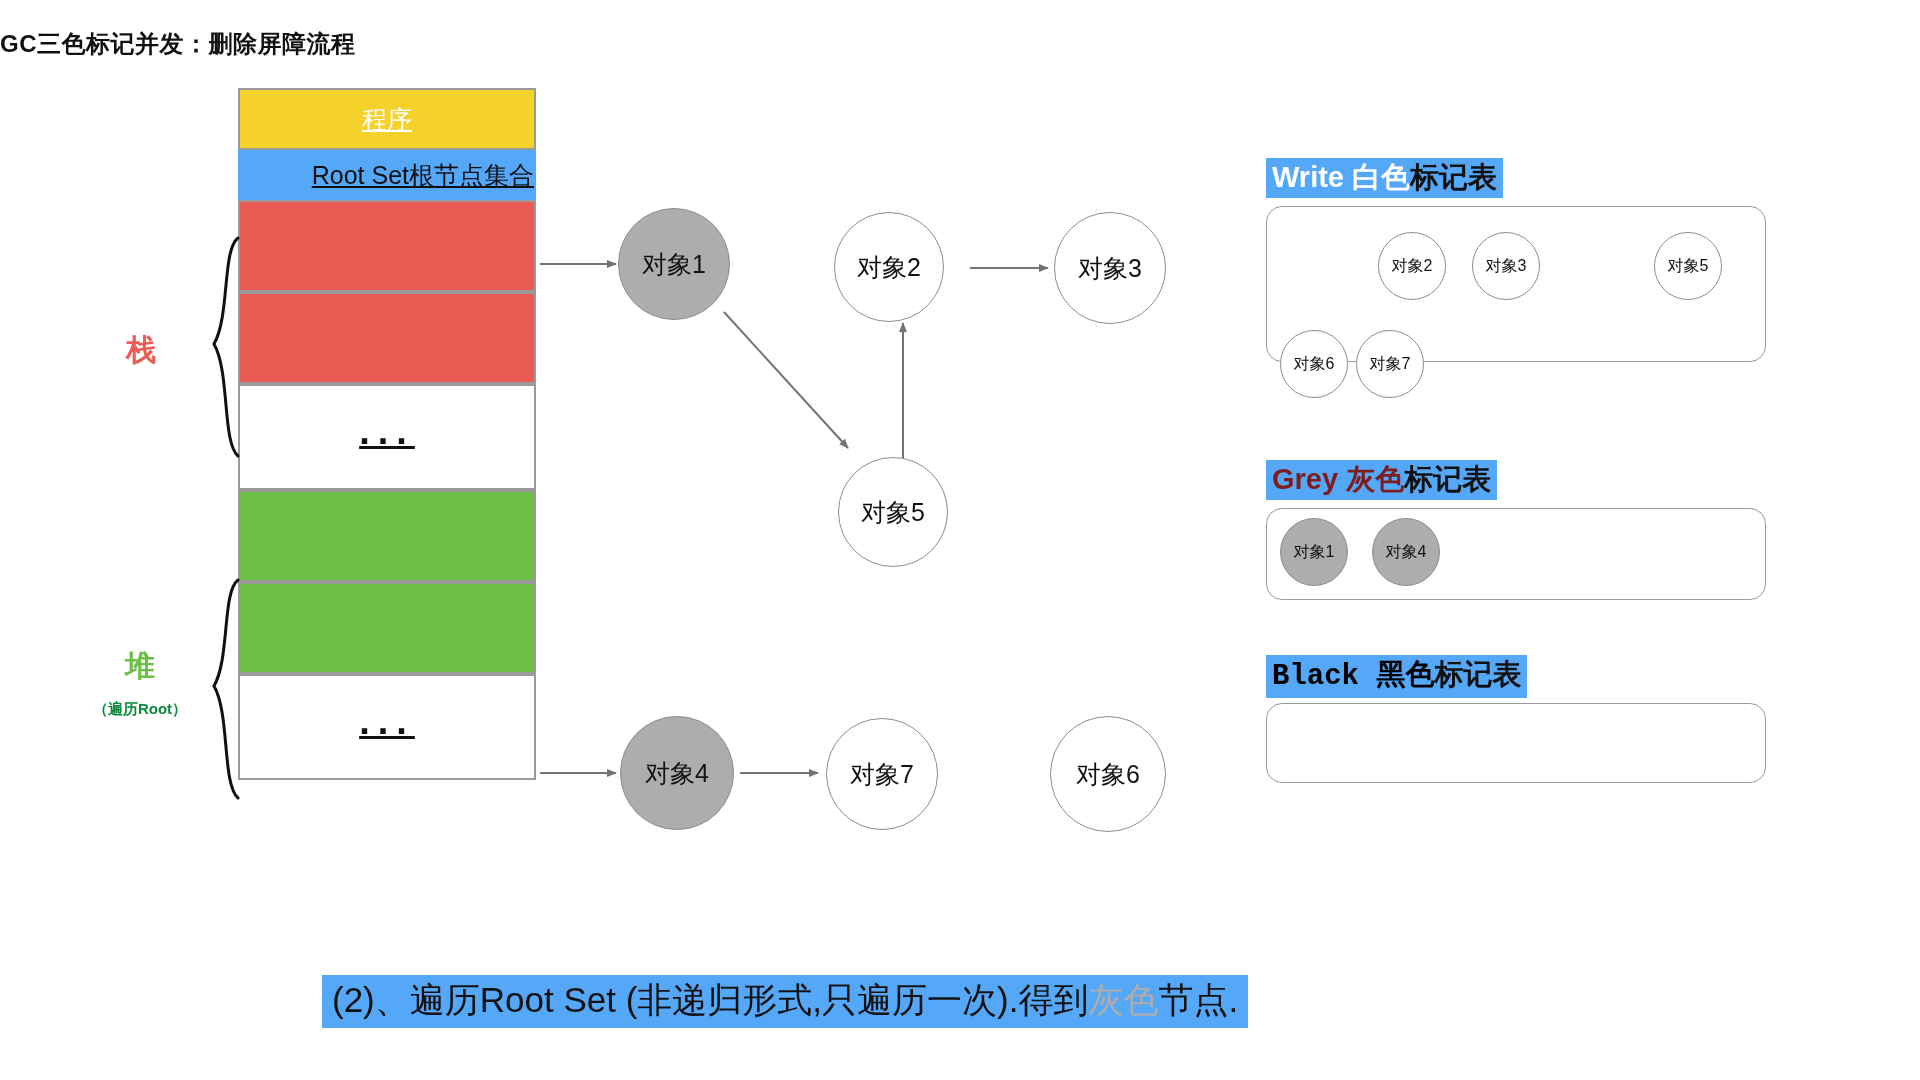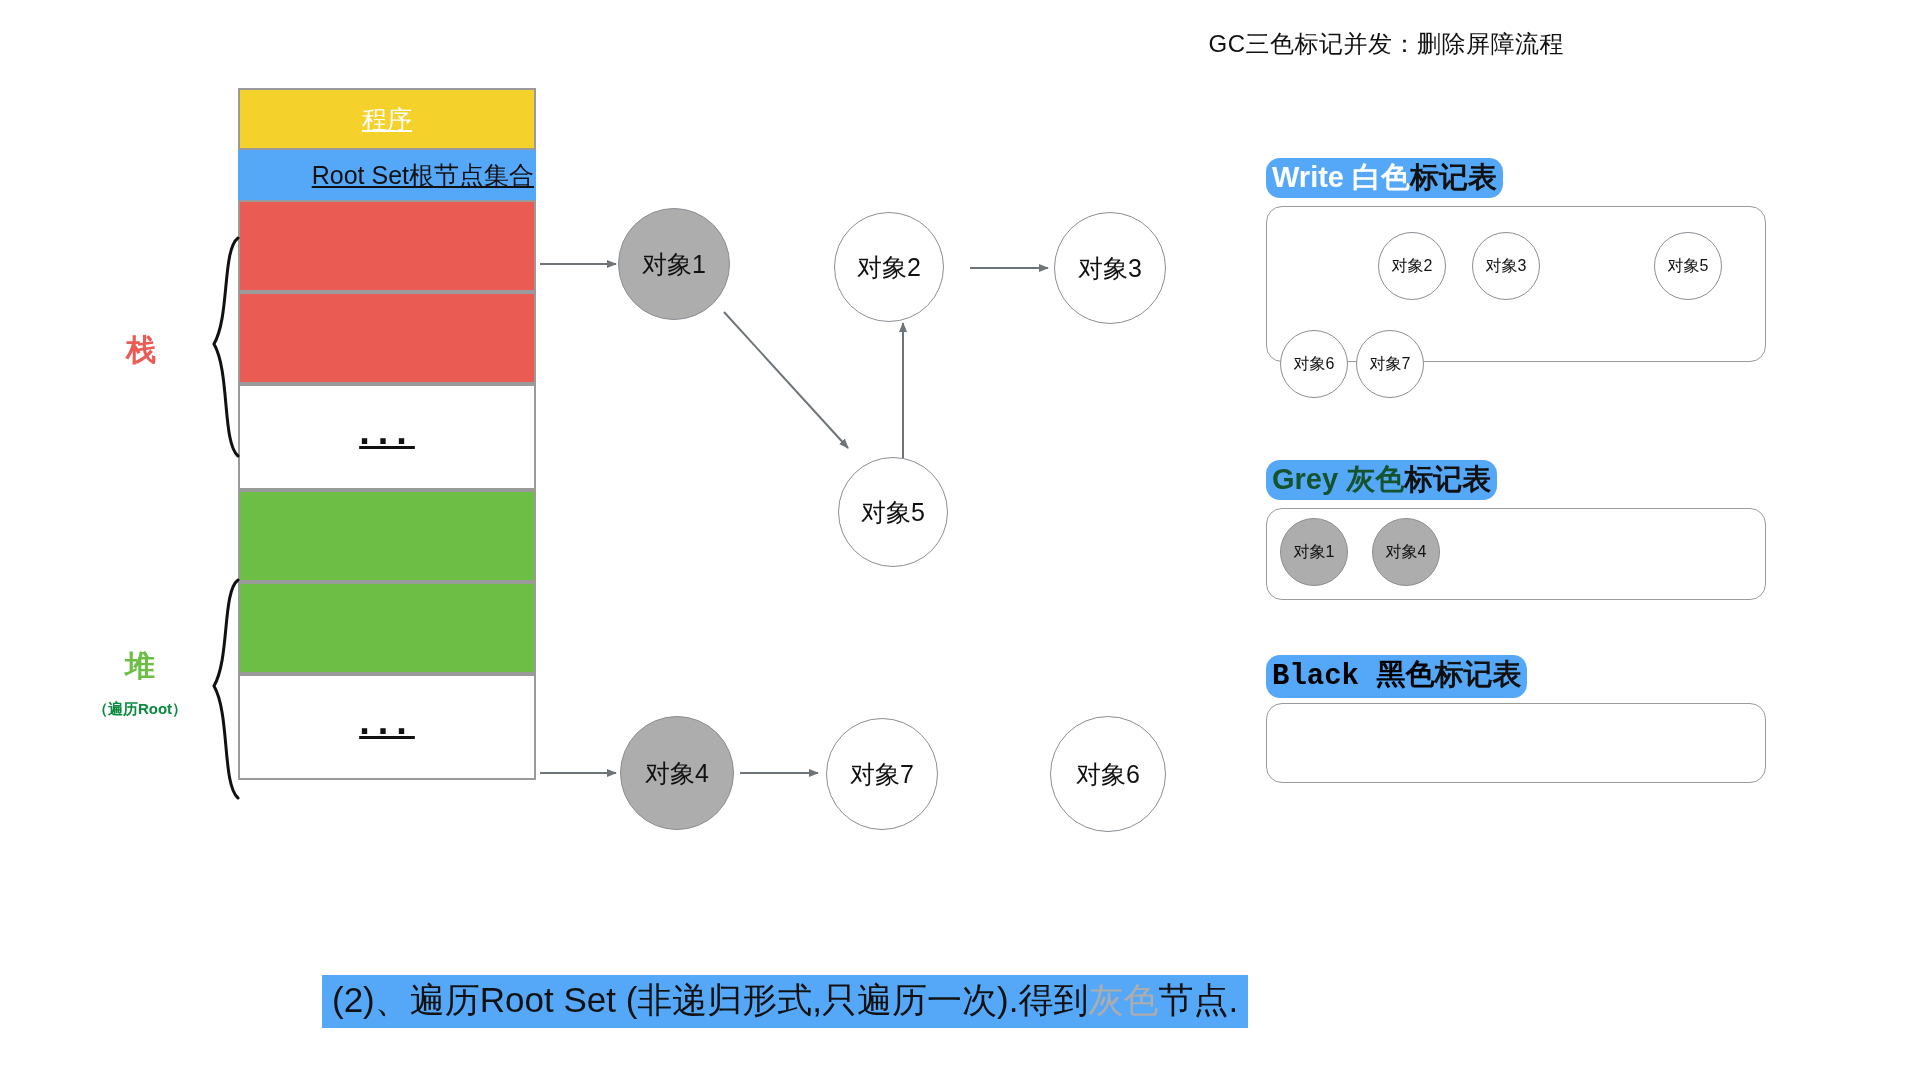--- a/index.html
+++ b/index.html
@@ -8,22 +8,22 @@
     background:#ffffff;
     font-family:"Liberation Sans","DejaVu Sans",sans-serif;
     overflow:hidden;
     position:relative;
   }
   #stage{position:absolute;left:0;top:0;width:1920px;height:1080px;}
 
   
   .title{
     position:absolute;left:0;top:28px;width:1564px;
-    text-align:right;
-    font-size:24px;font-weight:normal;color:#111;
+    text-align:left;
+    font-size:24px;font-weight:bold;color:#111;
     letter-spacing:.5px;
   }
 
   
   .mem-col{position:absolute;left:238px;top:88px;width:298px;}
   .mem-cell{
     box-sizing:border-box;
     width:298px;
     border:2px solid #9a9a9a;
     display:flex;align-items:center;justify-content:center;
@@ -66,24 +66,24 @@
   
   #arrows{position:absolute;left:0;top:0;width:1920px;height:1080px;pointer-events:none;}
 
   
   .mark-table{position:absolute;}
   .mt-head{
     position:absolute;top:0;left:0;
     background:#55A8F8;
     padding:2px 6px 4px 6px;
     font-size:29px;font-weight:bold;white-space:nowrap;
-    z-index:3;line-height:1.18;border-radius:14px;
+    z-index:3;line-height:1.18;
   }
   .mt-head .w{color:#ffffff;}
-  .mt-head .grey-w{color:#14532d;}
+  .mt-head .grey-w{color:#7f1d1d;}
   .mt-head .blk{color:#000000;font-family:Liberation Mono, monospace;}
   .mt-head .tail{color:#111;font-weight:bold;}
   .mt-box{
     position:absolute;
     box-sizing:border-box;
     border:1.6px solid #9a9a9a;
     border-radius:16px;
     background:#ffffff;
     z-index:1;
   }

